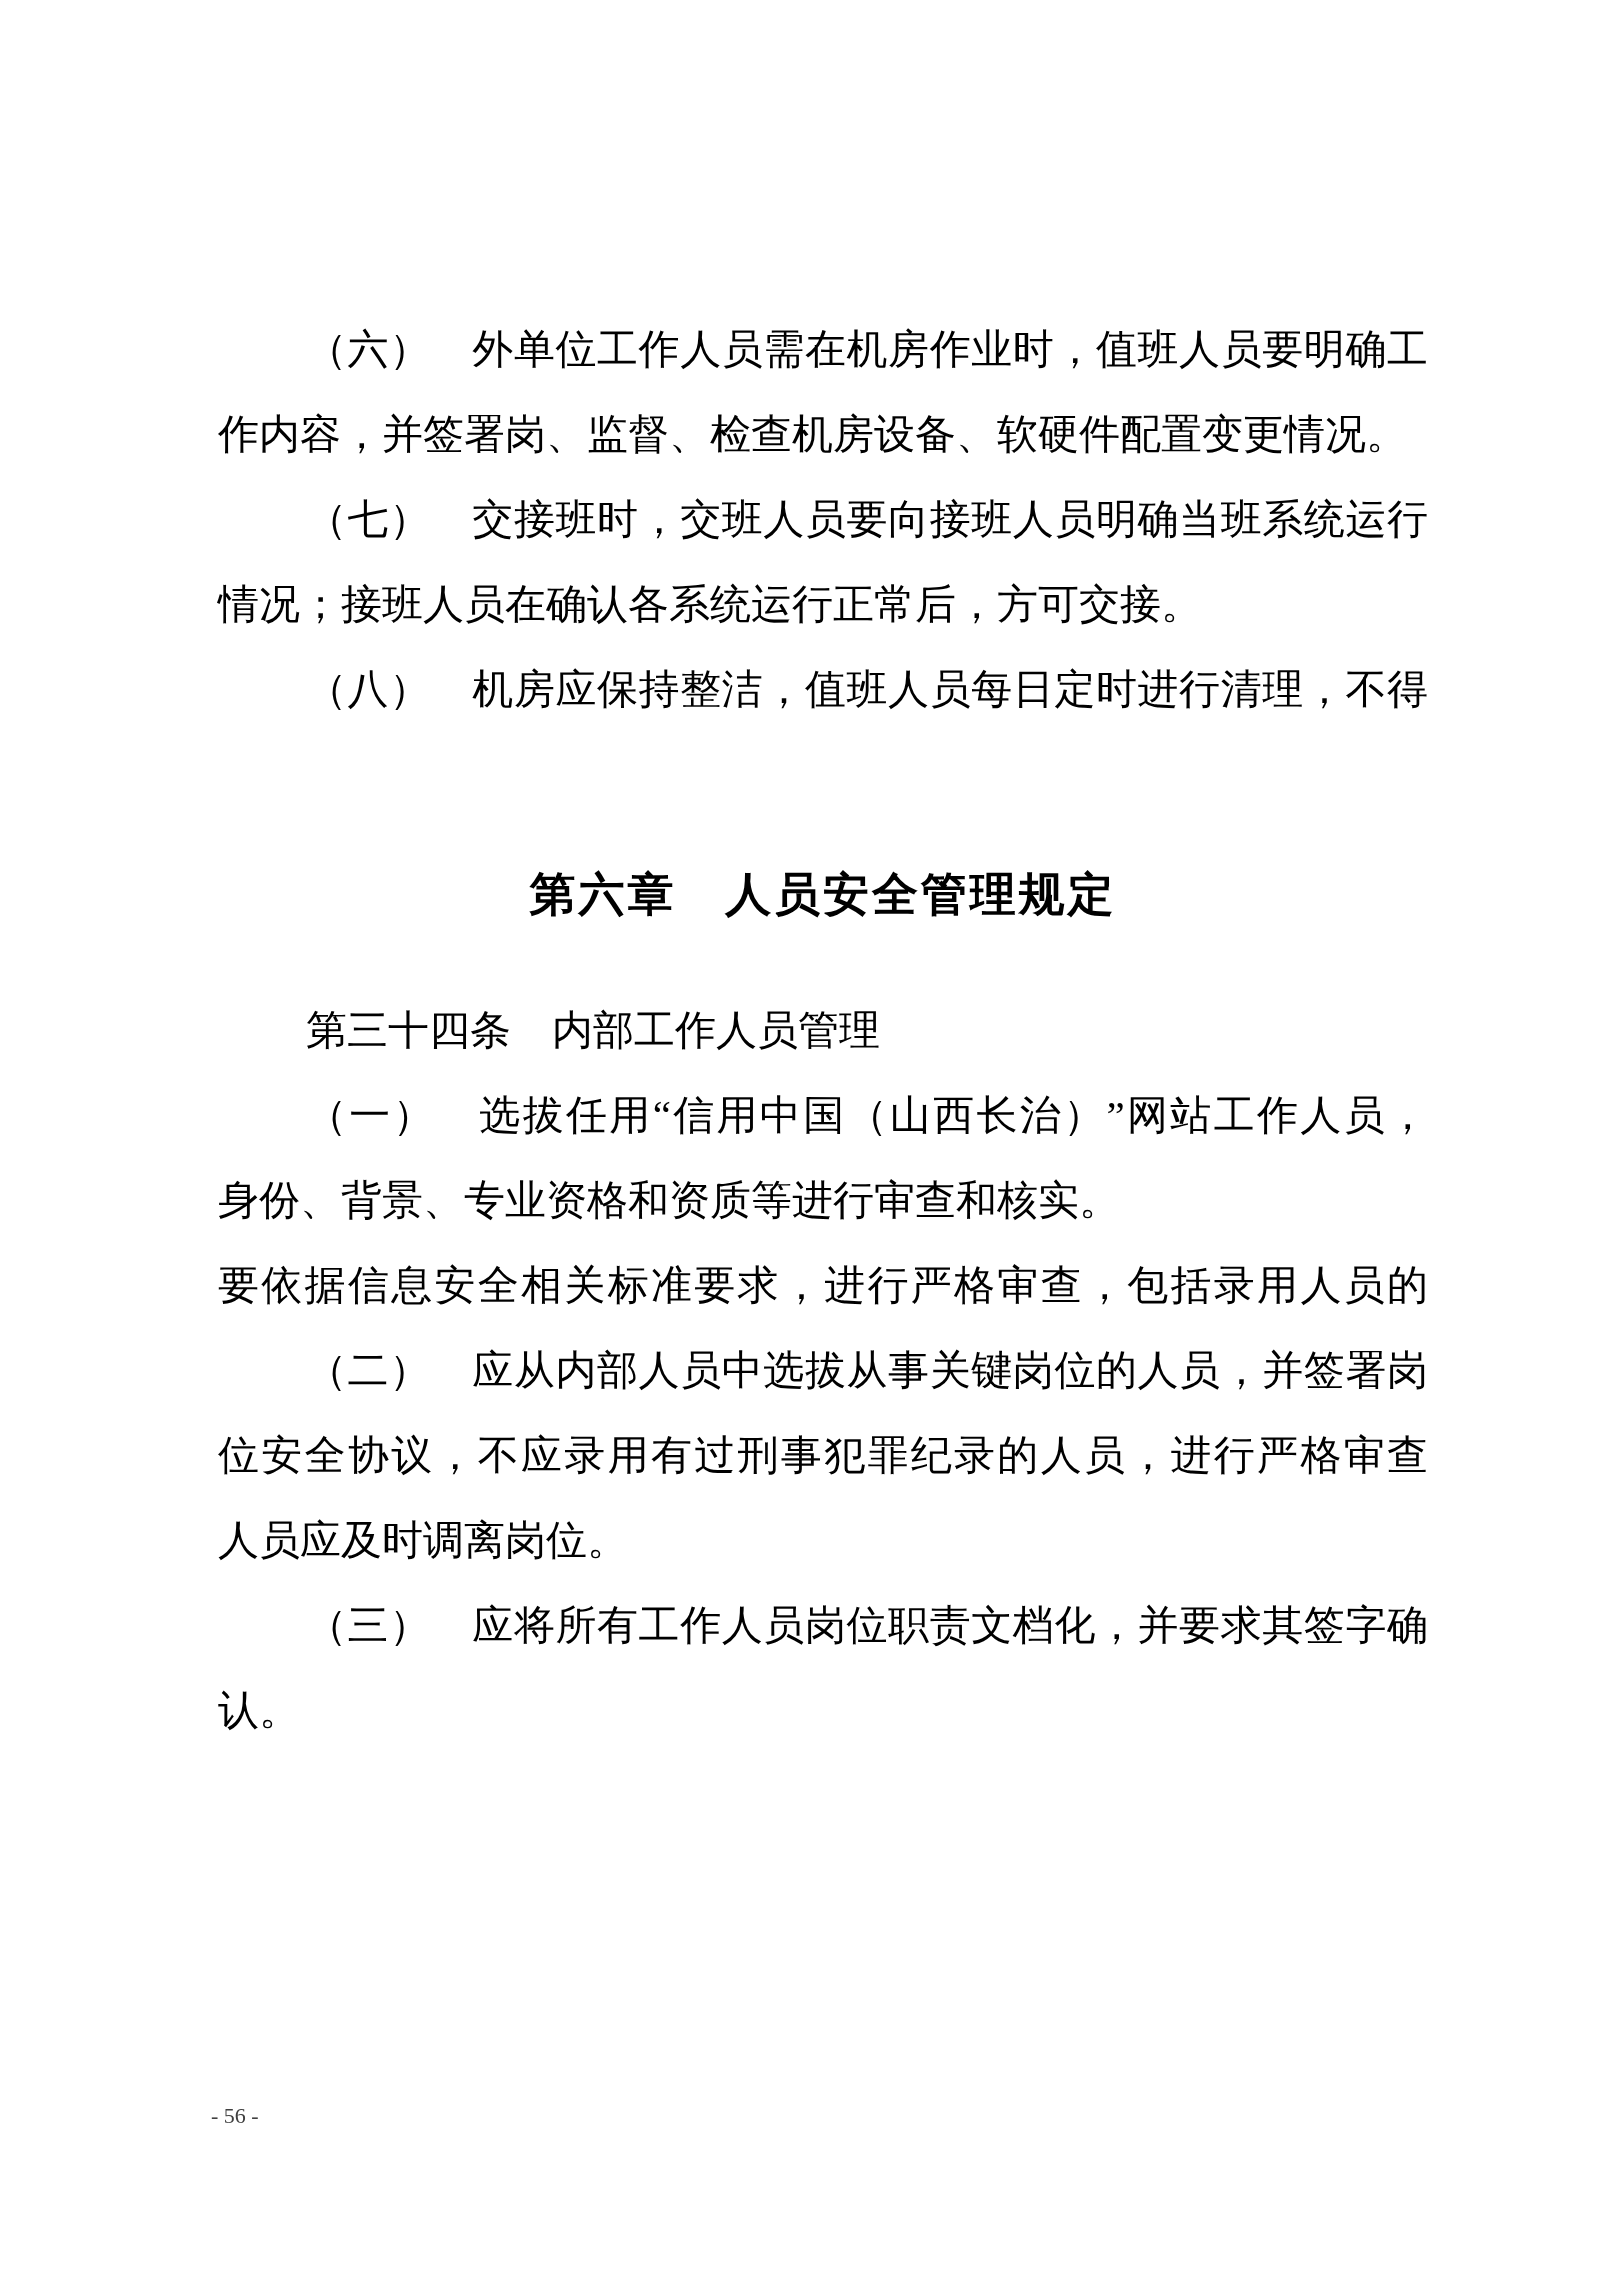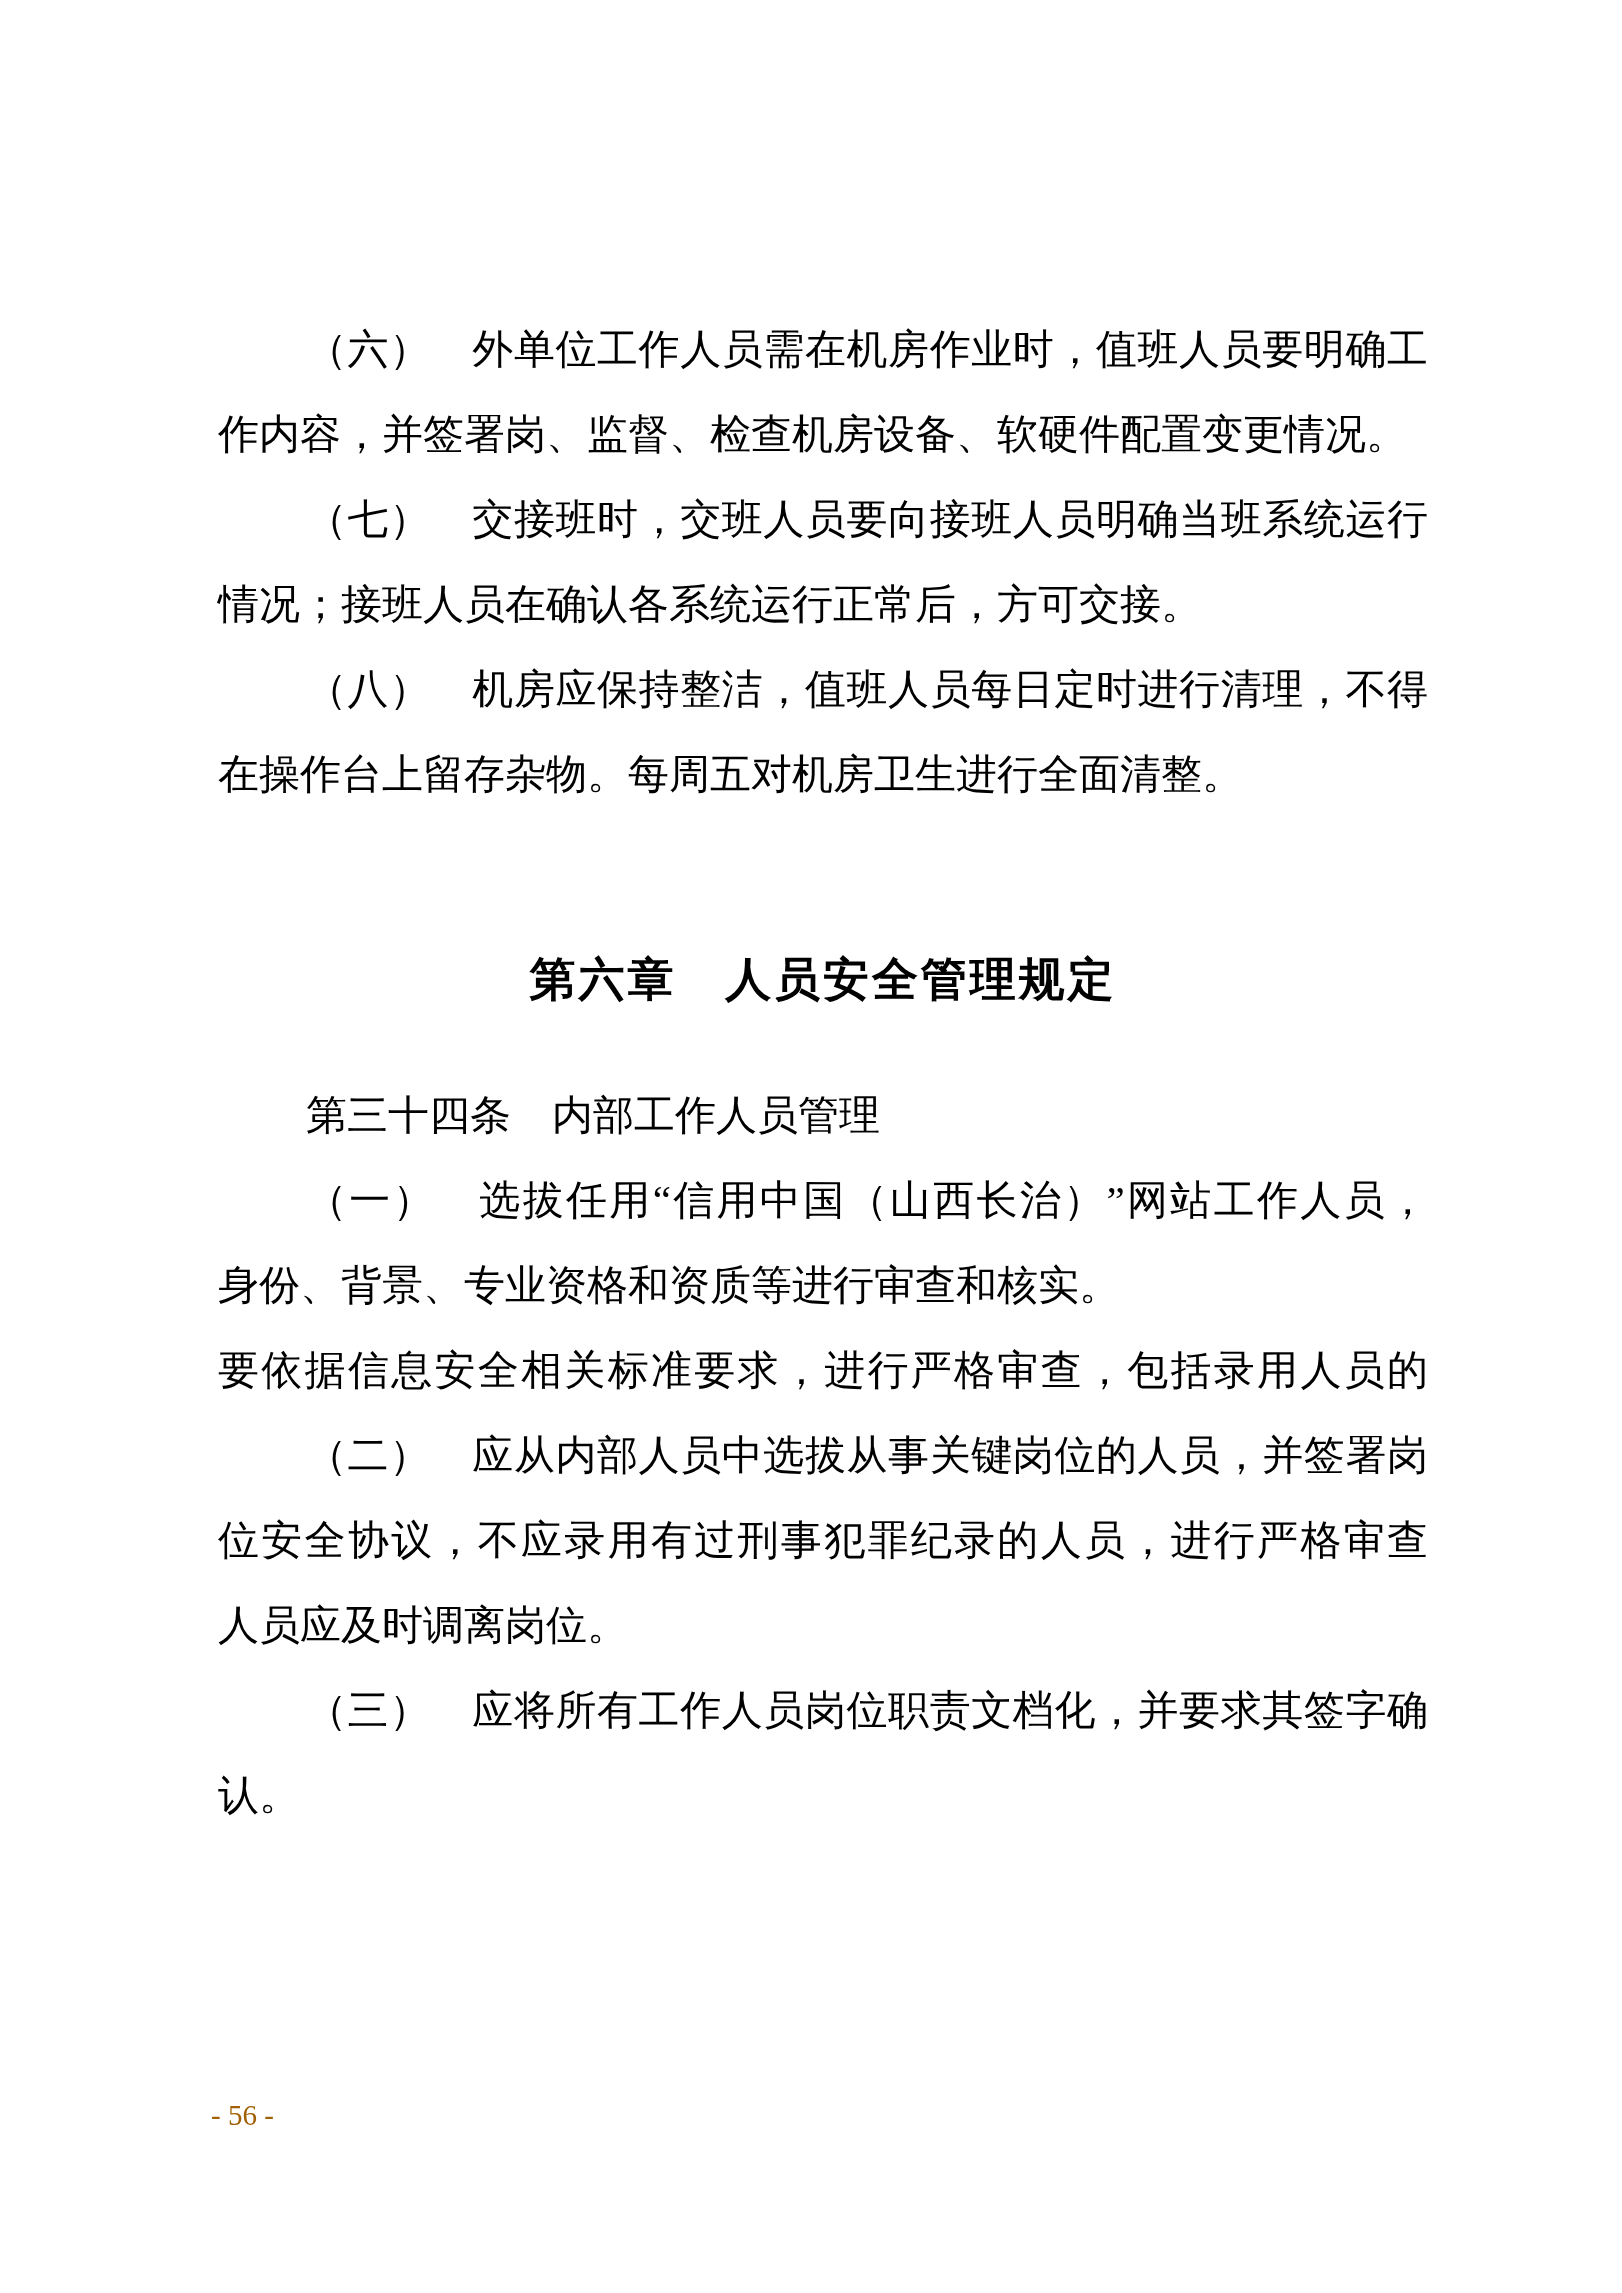--- a/index.html
+++ b/index.html
@@ -50,45 +50,44 @@
     text-align: center;
     text-align-last: center;
   }
   .section-heading .line {
     text-align-last: left;
   }
   .footer-page-number {
     position: absolute;
     left: 211px;
     top: 2099px;
-    font-size: 29px;
+    font-size: 22px;
     line-height: 33px;
     font-family: "Liberation Serif", "DejaVu Serif", serif;
-    color: #a16207;
+    color: #404040;
   }
 </style>
 </head>
 <body>
 
 <div class="page">
   <div class="body-text">
 
     <div class="para">
       <span class="line first">（六）　外单位工作人员需在机房作业时，值班人员要明确工</span>
       <span class="line last">作内容，并签署岗、监督、检查机房设备、软硬件配置变更情况。</span>
     </div>
 
     <div class="para">
       <span class="line first">（七）　交接班时，交班人员要向接班人员明确当班系统运行</span>
       <span class="line last">情况；接班人员在确认各系统运行正常后，方可交接。</span>
     </div>
 
     <div class="para">
       <span class="line first">（八）　机房应保持整洁，值班人员每日定时进行清理，不得</span>
-      <span class="line last">在操作台上留存杂物。每周五对机房卫生进行全面清整。</span>
     </div>
 
     <div class="chapter-title">第六章　人员安全管理规定</div>
 
     <div class="para section-heading">
       <span class="line first last">第三十四条　内部工作人员管理</span>
     </div>
 
     <div class="para">
       <span class="line first">（一）　选拔任用“信用中国（山西长治）”网站工作人员，</span>

